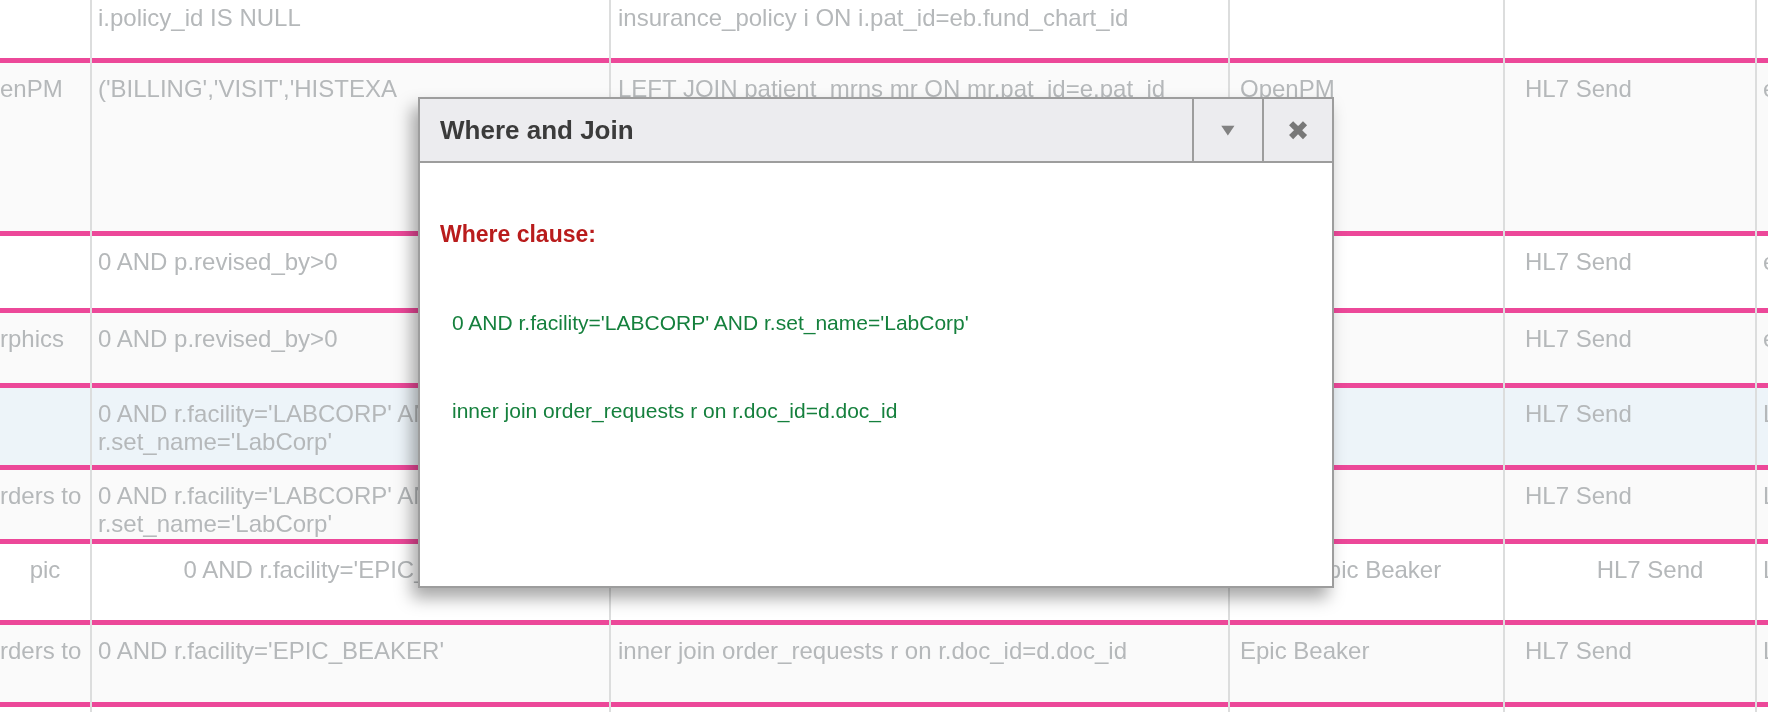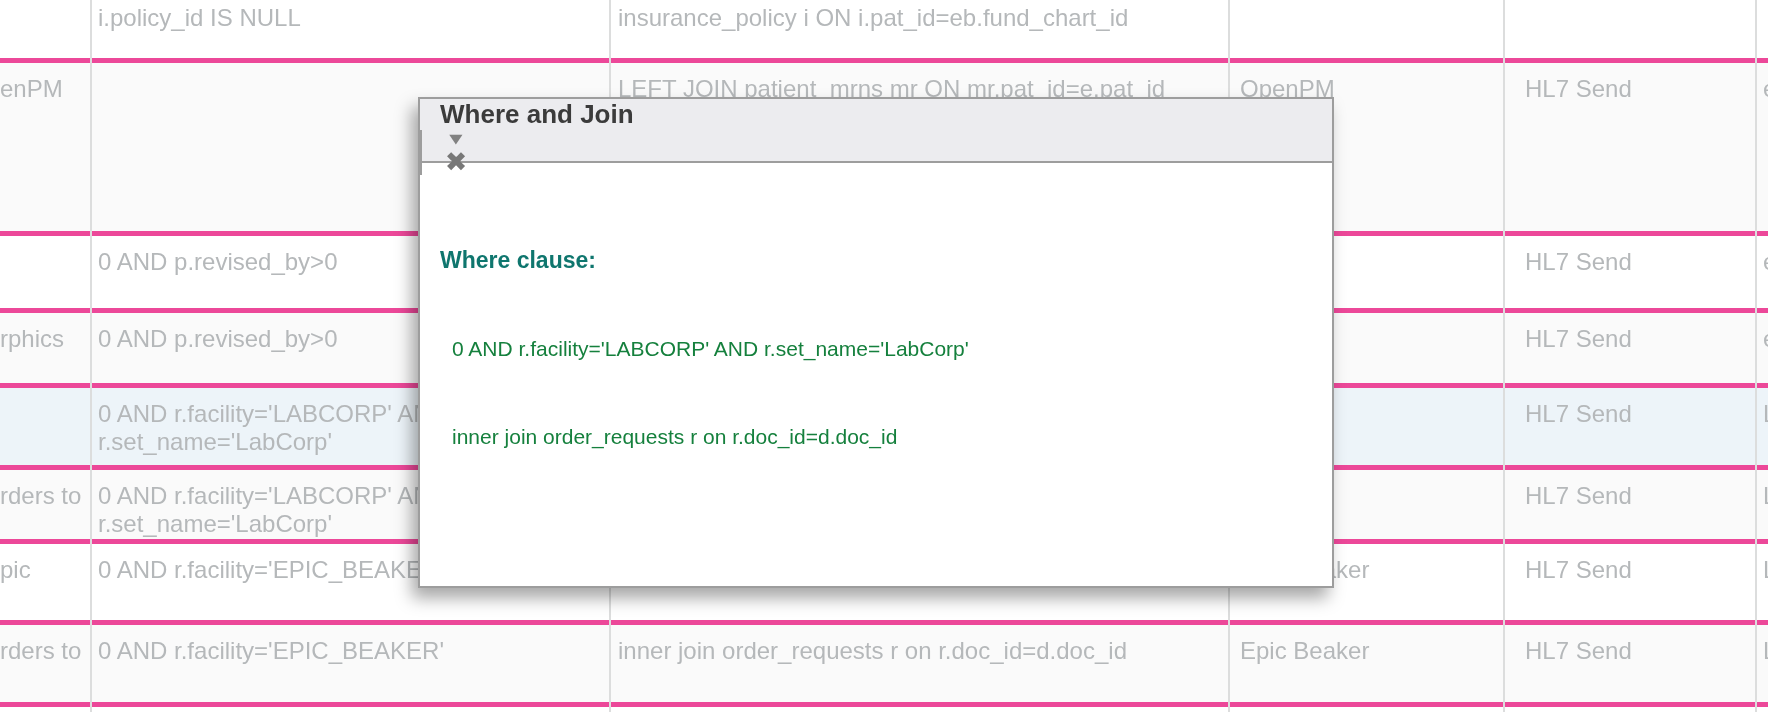--- a/index.html
+++ b/index.html
@@ -24,57 +24,57 @@
   .cell .line{display:block;white-space:pre;line-height:28px;}
   .c1{left:0;width:90px;padding-top:12px;}
   .c2{left:92px;width:517px;padding:12px 0 0 6px;}
   .c3{left:611px;width:617px;padding:12px 0 0 7px;}
   .c4{left:1230px;width:273px;padding:12px 0 0 10px;}
   .c5{left:1505px;width:250px;padding:12px 0 0 20px;}
   .c6{left:1757px;width:11px;padding:12px 0 0 6px;overflow:hidden;}
 
   
   .r0{height:66px;} .r1{height:173px;} .r2{height:77px;} .r3{height:75px;text-decoration:underline;}
-  .r4{height:82px;} .r5{height:74px;} .r6{height:81px;} .r7{height:82px;}
+  .r4{height:82px;} .r5{height:74px;} .r6{height:81px;text-align:center;} .r7{height:82px;}
   .r8{height:60px;}
 
   
   .vline{position:absolute;top:0;height:712px;width:2px;background:#dcdddd;z-index:2;}
   .v1{left:90px;} .v2{left:609px;} .v3{left:1228px;} .v4{left:1503px;} .v5{left:1755px;}
 
   
   .dialog{
     position:absolute;left:418px;top:97px;width:916px;height:491px;
     box-sizing:border-box;background:#ffffff;border:2px solid #9d9d9d;
     box-shadow:-6px 10px 16px rgba(0,0,0,0.35);
     z-index:10;
   }
   .titlebar{
     height:64px;display:flex;align-items:stretch;
-    background:#ececef;border-bottom:2px solid #9d9d9d;box-sizing:border-box;flex-direction:column;
+    background:#ececef;border-bottom:2px solid #9d9d9d;box-sizing:border-box;
   }
   .titlebar-title{
     flex:1;display:flex;align-items:center;padding-left:20px;
     font-size:26px;font-weight:bold;color:#3b3b3b;
   }
   .tb-btn{
     width:70px;border-left:2px solid #9d9d9d;
     display:flex;align-items:center;justify-content:center;
     cursor:pointer;box-sizing:border-box;
   }
   .collapse-glyph{
     font-family:"DejaVu Sans",sans-serif;font-size:15px;color:#828282;
     transform:scaleX(1.15) scaleY(0.85);
   }
   .close-glyph{
     font-family:"DejaVu Sans",sans-serif;font-size:27px;color:#787878;line-height:1;
   }
   .dialog-body{padding:0 20px;}
   .section-label{
-    margin:84px 0 0 0;font-size:23px;font-weight:bold;color:#0f766e;line-height:27px;
+    margin:58px 0 0 0;font-size:23px;font-weight:bold;color:#b91c1c;line-height:27px;
   }
   .section-label.second{margin-top:70px;}
   .code{
     margin:62px 0 0 12px;
     font-family:Liberation Sans, sans-serif;
     font-size:21px;color:#15803d;line-height:26px;white-space:pre;
   }
 </style>
 </head>
 <body>
@@ -88,20 +88,21 @@
     <div class="cell c3">
         <span class="line">insurance_policy i ON i.pat_id=eb.fund_chart_id</span>
       </div>
   </div>
 
   <div class="row r1 bg-gray">
     <div class="cell c1">
         <span class="line">enPM</span>
       </div>
     <div class="cell c2">
+        <span class="line">('BILLING','VISIT','HISTEXA</span>
       </div>
     <div class="cell c3">
         <span class="line">LEFT JOIN patient_mrns mr ON mr.pat_id=e.pat_id</span>
       </div>
     <div class="cell c4">
         <span class="line">OpenPM</span>
       </div>
     <div class="cell c5">
         <span class="line">HL7 Send</span>
       </div>

